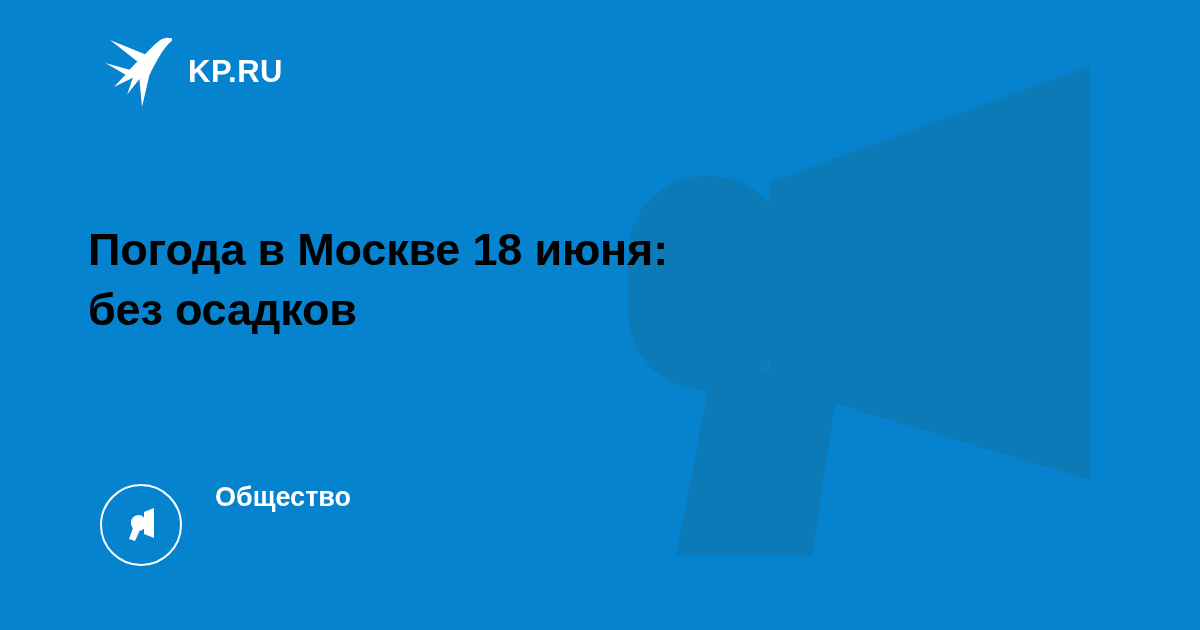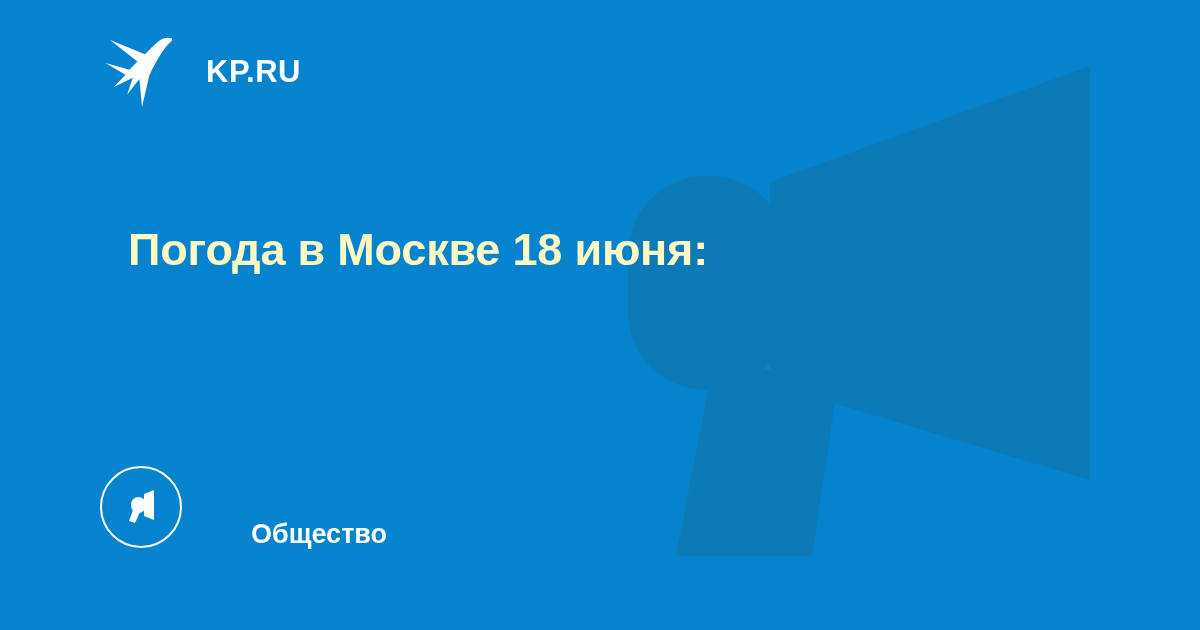--- a/index.html
+++ b/index.html
@@ -42,56 +42,54 @@
     align-items: center;
     height: 74px;
   }
   .brand-mark {
     width: 68px;
     height: 72px;
     display: block;
     flex: 0 0 auto;
   }
   .brand-word {
-    margin-left: 34px;
+    margin-left: 16px;
     color: #ffffff;
     font-size: 31px;
     font-weight: bold;
     letter-spacing: 0.5px;
     line-height: 1;
     white-space: nowrap;
   }
 
   
   .headline {
     position: absolute;
     left: 88px;
     top: 190px;
     width: 800px;
-    color: #fef9c3;
+    color: #000000;
     font-size: 45px;
     font-weight: bold;
     line-height: 60px;
     letter-spacing: -0.2px;
-    margin-left: 40px;
   }
   .headline-line {
     display: block;
     white-space: nowrap;
   }
 
   
   .category {
     position: absolute;
     left: 100px;
-    top: 466px;
+    top: 484px;
     display: flex;
-    align-items: flex-end;
+    align-items: flex-start;
     height: 82px;
-    gap: 36px;
   }
   .category-badge {
     width: 82px;
     height: 82px;
     border-radius: 50%;
     border: 2px solid #ffffff;
     box-sizing: border-box;
     display: flex;
     align-items: center;
     justify-content: center;
@@ -128,20 +126,21 @@
       <path fill="#ffffff" d="M66.5 3.2c-2.6-1.1-6.3-0.6-9.8 1.6-3.0 1.9-6.9 5.4-11.0 9.7
         L41.0 19.2 6.0 5.0 l27.4 21.4 -8.0 8.4 -23.9 -6.8 20.0 11.8 -11.6 12.2 18.9 -9.2
         -5.6 16.6 12.2 -15.5 2.6 28.1 7.3 -31.6 c3.1 -6.8 6.9 -14.0 10.6 -20.0 3.9 -6.3 7.7 -11.1 10.6 -13.5
         2.0 -1.7 2.6 -3.0 2.0 -3.7z"></path>
     </svg>
     <div class="brand-word">KP.RU</div>
   </div>
 
   <h1 class="headline">
     <span class="headline-line">Погода в Москве 18 июня:</span>
+    <span class="headline-line">без осадков</span>
   </h1>
 
   <div class="category">
     <div class="category-badge">
       <svg width="44" height="44" viewBox="0 0 44 44" aria-hidden="true">
 
         <polygon points="25,9 35,5 35,35 25,31" fill="#ffffff"></polygon>
 
         <rect x="12" y="12" width="15" height="16" rx="7.5" ry="7.5" fill="#ffffff"></rect>
 

